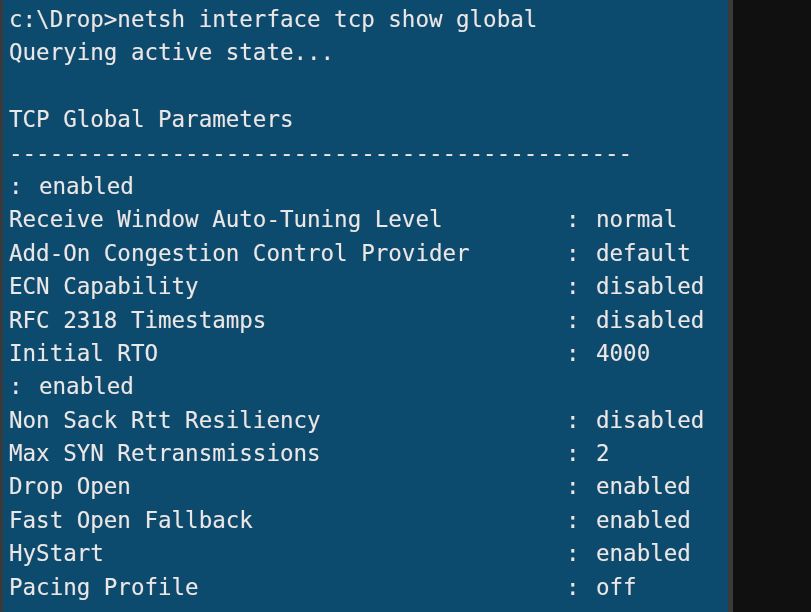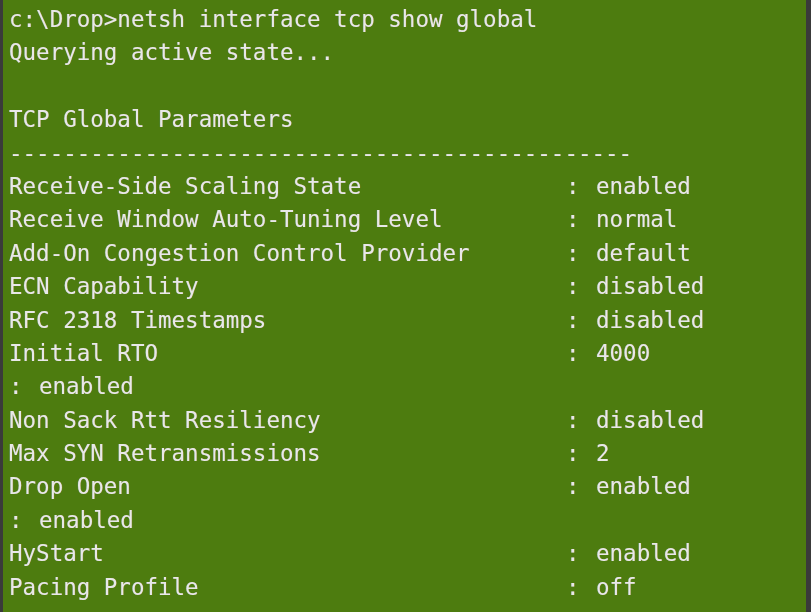--- a/index.html
+++ b/index.html
@@ -4,24 +4,24 @@
 <title>netsh interface tcp show global</title>
 <style>
   html, body {
     margin: 0;
     padding: 0;
     background: #101010;
   }
 
   .terminal {
     position: relative;
-    width: 811px;
+    width: 733px;
     height: 612px;
     box-sizing: border-box;
-    background: #4d7c0f;
+    background: #0c4a6e;
     border-left: 3px solid #3a3a3a;
     border-right: 5px solid #3a3a3a;
     overflow: hidden;
     font-family: "DejaVu Sans Mono", "Liberation Mono", monospace;
   }
 
   .screen {
     position: absolute;
     left: 0;
     top: 0;
@@ -87,29 +87,29 @@
 
     <div class="line">Querying active state...</div>
 
     <div class="line blank"> </div>
 
     <div class="line">TCP Global Parameters</div>
 
     <div class="line rule">----------------------------------------------</div>
 
     <div id="param-rows">
-        <div class="row"><span class="key">Receive-Side Scaling State</span><span class="sep">:</span><span class="val">enabled</span></div>
+        <div class="row"><span class="sep">:</span><span class="val">enabled</span></div>
         <div class="row"><span class="key">Receive Window Auto-Tuning Level</span><span class="sep">:</span><span class="val">normal</span></div>
         <div class="row"><span class="key">Add-On Congestion Control Provider</span><span class="sep">:</span><span class="val">default</span></div>
         <div class="row"><span class="key">ECN Capability</span><span class="sep">:</span><span class="val">disabled</span></div>
         <div class="row"><span class="key">RFC 2318 Timestamps</span><span class="sep">:</span><span class="val">disabled</span></div>
         <div class="row"><span class="key">Initial RTO</span><span class="sep">:</span><span class="val">4000</span></div>
         <div class="row"><span class="sep">:</span><span class="val">enabled</span></div>
         <div class="row"><span class="key">Non Sack Rtt Resiliency</span><span class="sep">:</span><span class="val">disabled</span></div>
         <div class="row"><span class="key">Max SYN Retransmissions</span><span class="sep">:</span><span class="val">2</span></div>
         <div class="row"><span class="key">Drop Open</span><span class="sep">:</span><span class="val">enabled</span></div>
-        <div class="row"><span class="sep">:</span><span class="val">enabled</span></div>
+        <div class="row"><span class="key">Fast Open Fallback</span><span class="sep">:</span><span class="val">enabled</span></div>
         <div class="row"><span class="key">HyStart</span><span class="sep">:</span><span class="val">enabled</span></div>
         <div class="row"><span class="key">Pacing Profile</span><span class="sep">:</span><span class="val">off</span></div>
       </div>
 
   </div>
 </div>
 
 </body></html>

